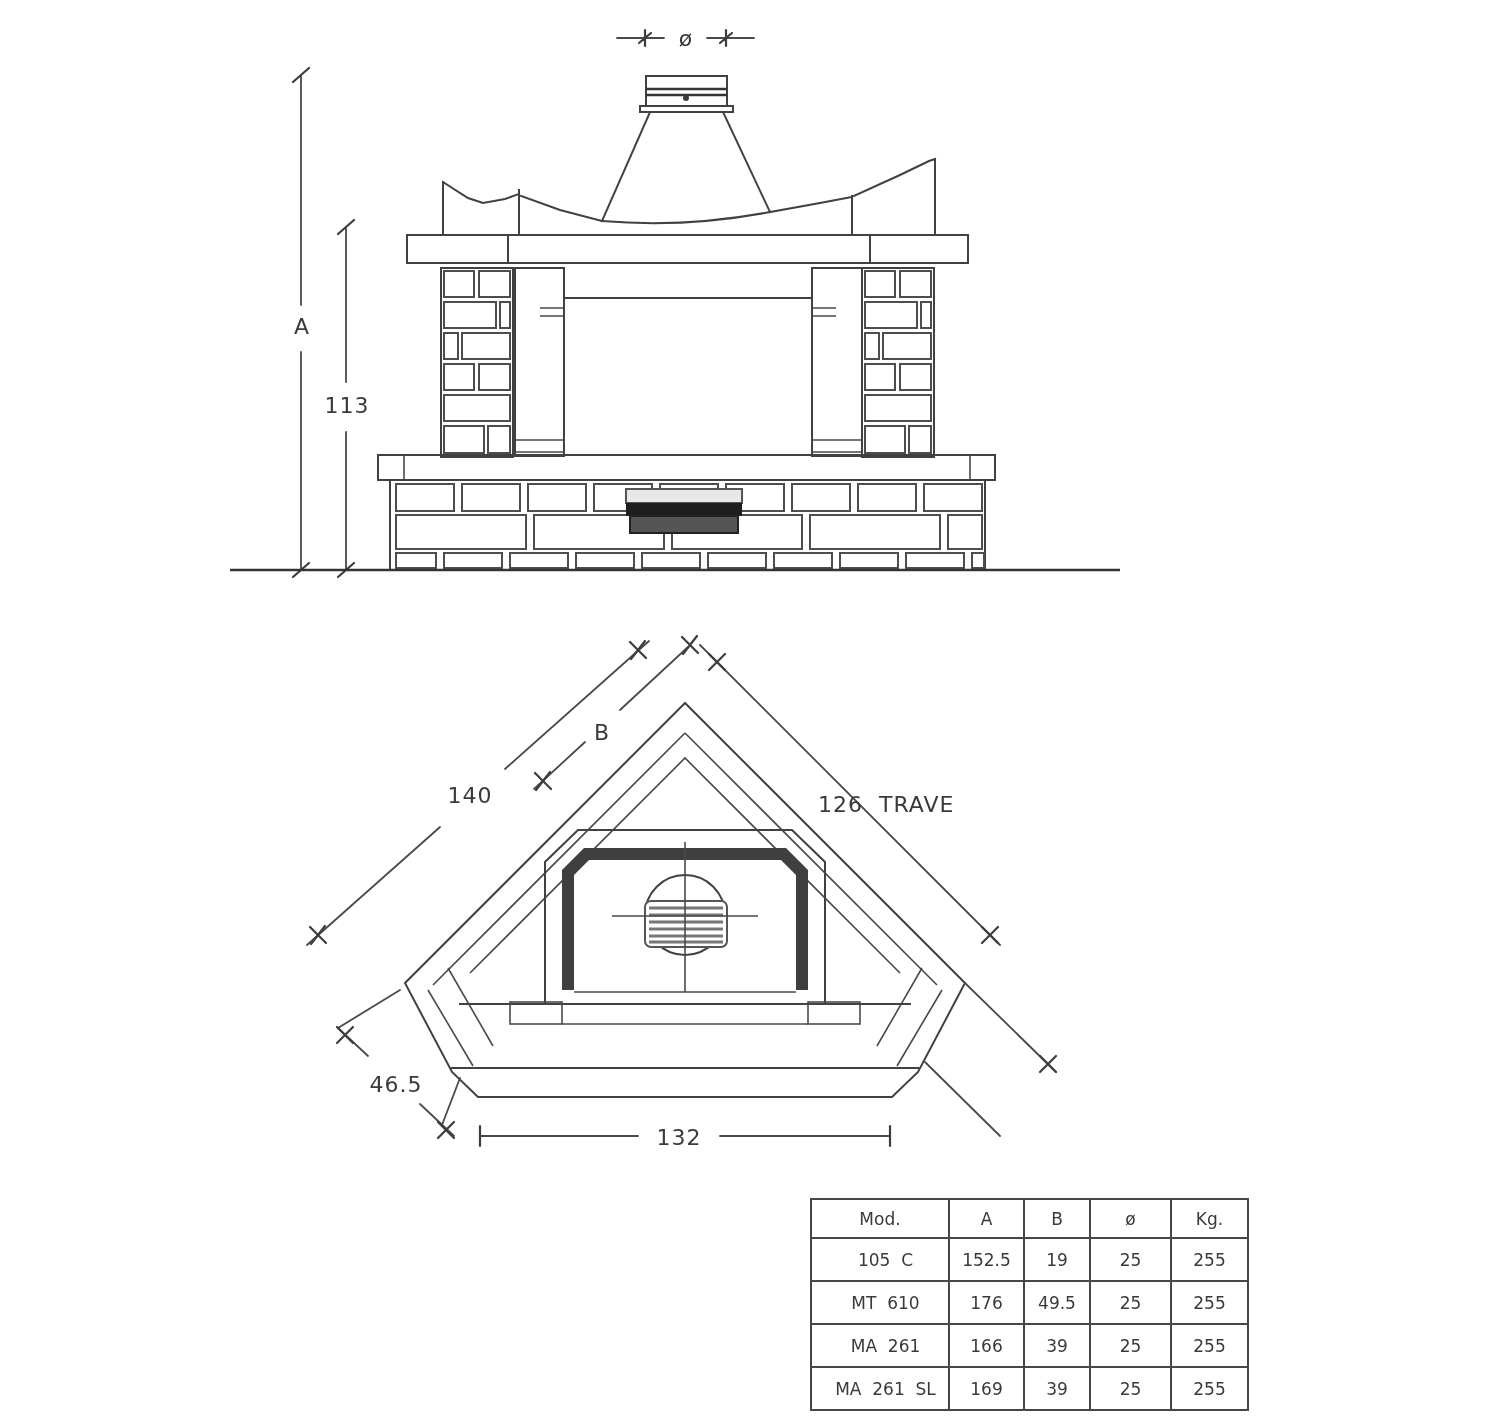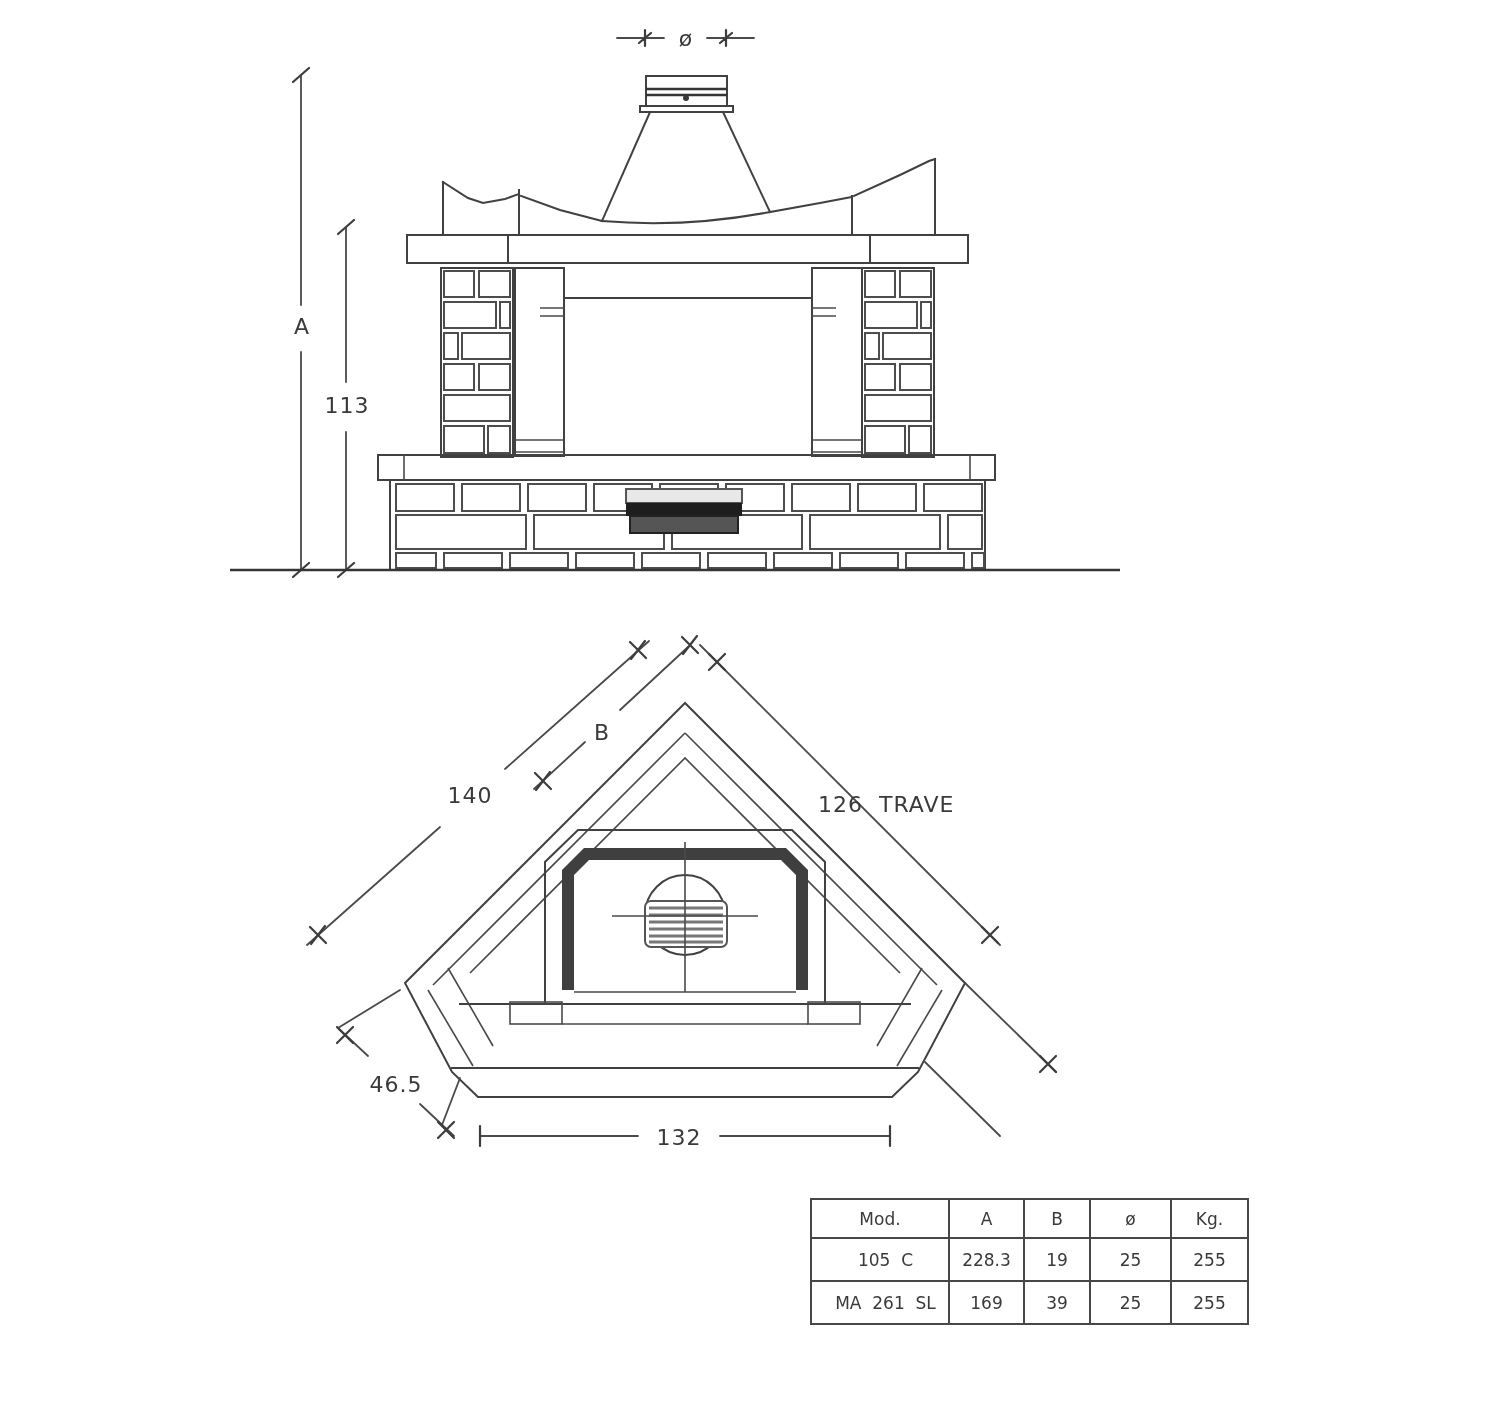--- a/index.html
+++ b/index.html
@@ -244,22 +244,36 @@
   <tbody>
         <tr class="hdr">
     <td class="c-mod c-mod-h">Mod.</td>
     <td>A</td>
     <td>B</td>
     <td>ø</td>
     <td>Kg.</td>
   </tr>
   <tr>
     <td class="c-mod">105  C</td>
-    <td>228.3</td>
+    <td>152.5</td>
     <td>19</td>
+    <td>25</td>
+    <td>255</td>
+  </tr>
+  <tr>
+    <td class="c-mod">MT  610</td>
+    <td>176</td>
+    <td>49.5</td>
+    <td>25</td>
+    <td>255</td>
+  </tr>
+  <tr>
+    <td class="c-mod">MA  261</td>
+    <td>166</td>
+    <td>39</td>
     <td>25</td>
     <td>255</td>
   </tr>
   <tr>
     <td class="c-mod">MA  261  SL</td>
     <td>169</td>
     <td>39</td>
     <td>25</td>
     <td>255</td>
   </tr>

